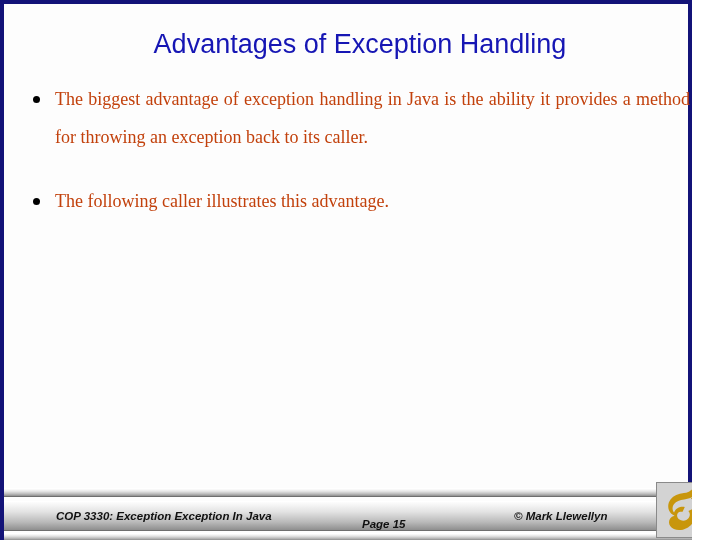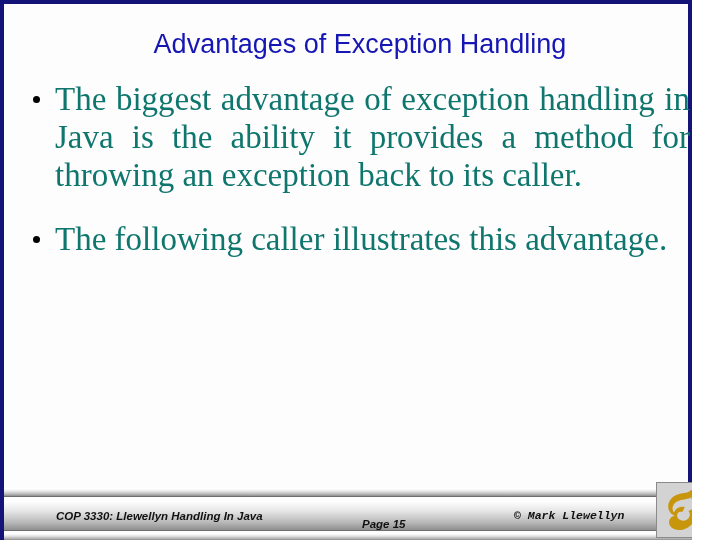--- a/index.html
+++ b/index.html
@@ -60,22 +60,22 @@
     position: absolute;
     left: 22px;
     top: 80px;
     width: 668px;
   }
 
   .bullet {
     position: relative;
     padding-left: 33px;
     margin-bottom: 26px;
-    color: #0f766e;
-    font-size: 33px;
+    color: #c2410c;
+    font-size: 18px;
     line-height: 38px;
     text-align: justify;
     text-justify: inter-word;
     font-family: "Liberation Serif", "DejaVu Serif", serif;
   }
 
   .bullet:last-child {
     margin-bottom: 0;
   }
 
@@ -151,21 +151,20 @@
   .ft-page {
     position: absolute;
     left: 358px;
     top: 8px;
     text-align: right;
   }
   .ft-copy {
     position: absolute;
     left: 510px;
     top: 0;
-    font-family: Liberation Mono, monospace;
   }
 
   
   .logo-plate {
     position: absolute;
     right: 4px;
     bottom: 2px;
     width: 56px;
     height: 56px;
     background: #d3d3d3;
@@ -203,21 +202,21 @@
     </div>
 
   </div>
 
   <div class="footer">
     <div class="fbar fbar-thin-top"></div>
     <div class="fbar fbar-main"></div>
     <div class="fbar fbar-thin-bottom"></div>
 
     <div class="footer-text">
-      <span class="ft-course">COP 3330:  Llewellyn Handling In Java</span>
+      <span class="ft-course">COP 3330:  Exception Exception In Java</span>
       <span class="ft-page">Page 15</span>
       <span class="ft-copy">© Mark Llewellyn</span>
     </div>
 
     <div class="logo-plate">
       <svg width="48" height="50" viewBox="0 0 48 50" xmlns="http://www.w3.org/2000/svg">
         <g fill="#c8960c">
           <path d="M30.5 4.5c-1.6 2.1-4.4 3.3-7.6 3.6-5.6.5-10.4 2.6-13.2 6.2-2.6 3.3-3.2 7.6-1.6 11.2 1.1 2.5 3.1 4.3 5.5 5.2-1.9.4-3.6 1.5-4.6 3.1-1.4 2.2-1.3 5 .2 7.2 1.8 2.6 5.1 4.1 8.9 4.1 5.4 0 10.2-2.6 13.1-6.6 1.9-2.6 2.9-5.6 2.9-8.6 0-1.4-.2-2.7-.7-3.9-.3-.8-.8-1.6-1.4-2.3l-4.6 2.2c.8.9 1.3 2 1.4 3.2.2 2.3-1 4.5-3.1 5.7-2.4 1.4-5.6 1.2-7.7-.5-1.3-1-2-2.5-1.9-4 .1-1.4.9-2.6 2.2-3.2 1-.5 2.2-.6 3.3-.3l2.2-4.9c-1.5-.3-3.1-.3-4.6.1-3 .7-5.3 2.8-6.1 5.5-.3-.3-.6-.7-.8-1.1-1.2-2.3-.9-5.2.8-7.4 2-2.6 5.7-4.2 10.1-4.5 4.1-.3 7.7-1.8 10-4.1l-2.7-5.9z"></path>
           <path d="M33.2 10.4c2.3 1.5 4 3.7 4.8 6.3.9 2.9.5 6-1 8.6l-4.3-2.3c.9-1.6 1.1-3.5.6-5.3-.5-1.8-1.7-3.3-3.4-4.2l3.3-3.1z"></path>
           <path d="M20 36.8c1.7 1.1 3.8 1.5 5.8 1.1l-.9 4.6c-2.9.4-5.9-.3-8.2-2l3.3-3.7z"></path>

